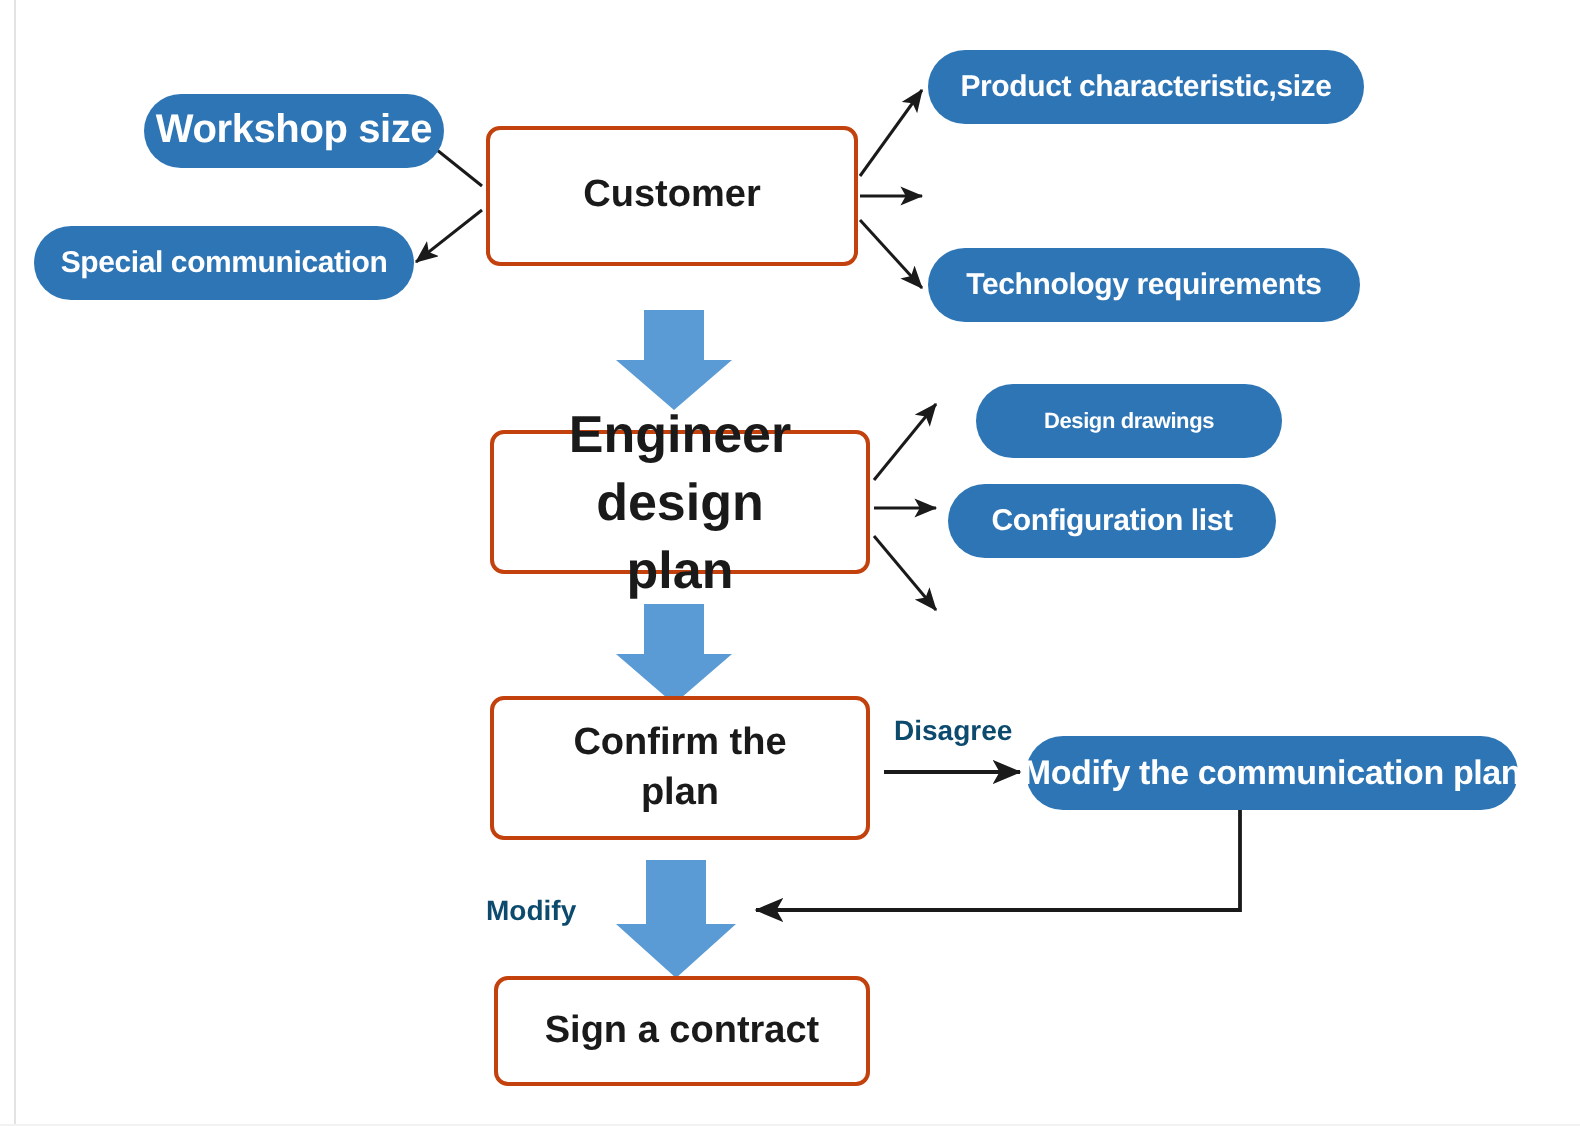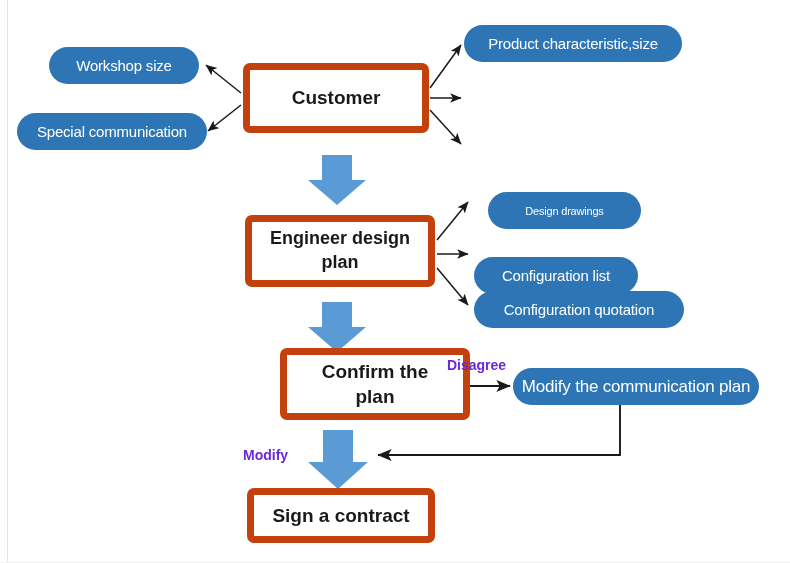--- a/index.html
+++ b/index.html
@@ -36,47 +36,47 @@
   
   .pill {
     position: absolute;
     display: flex;
     align-items: center;
     justify-content: center;
     box-sizing: border-box;
     background: #2E75B6;
     color: #ffffff;
     border-radius: 999px;
-    font-weight: normal;
+    font-weight: bold;
     letter-spacing: -0.2px;
     white-space: nowrap;
     text-align: right;
     padding: 0 14px;
   }
 
   
   .procbox {
     position: absolute;
     box-sizing: border-box;
     background: #ffffff;
-    border: 7px solid #c2410c;
+    border: 2px solid #c2410c;
     border-radius: 7px;
     display: flex;
     align-items: center;
     justify-content: center;
     text-align: center;
     color: #1a1a1a;
     font-weight: bold;
     line-height: 1.32;
   }
 
   
   .edge-label {
     position: absolute;
-    color: #6d28d9;
+    color: #0c4a6e;
     font-weight: bold;
     white-space: nowrap;
   }
 
   
   svg.overlay {
     position: absolute;
     left: 0;
     top: 0;
     width: 790px;
@@ -114,60 +114,60 @@
 
     <path d="M 620 404 L 620 455 L 378 455" fill="none" stroke="#1a1a1a" stroke-width="1.9" marker-end="url(#ah)"></path>
 
     <polygon points="322,155 352,155 352,180 366,180 337,205 308,180 322,180" fill="#5B9BD5"></polygon>
 
     <polygon points="322,302 352,302 352,327 366,327 337,352 308,327 322,327" fill="#5B9BD5"></polygon>
 
     <polygon points="323,430 353,430 353,462 368,462 338,489 308,462 323,462" fill="#5B9BD5"></polygon>
   </svg>
 
-  <div class="pill" style="left:49px; top:47px; width:150px; height:37px; font-size:15px;">
+  <div class="pill" style="left:72px; top:47px; width:150px; height:37px; font-size:20px;">
     <span>Workshop size</span>
   </div>
 
   <div class="pill" style="left:17px; top:113px; width:190px; height:37px; font-size:15px;">
     <span>Special communication</span>
   </div>
 
   <div class="procbox" style="left:243px; top:63px; width:186px; height:70px; font-size:19px;">
     <div>
       <div>Customer</div>
     </div>
   </div>
 
   <div class="pill" style="left:464px; top:25px; width:218px; height:37px; font-size:15px;">
     <span>Product characteristic,size</span>
   </div>
 
 
+  <div class="pill" style="left:464px; top:124px; width:216px; height:37px; font-size:15px;">
+    <span>Technology requirements</span>
+  </div>
 
-  <div class="procbox" style="left:245px; top:215px; width:190px; height:72px; font-size:18px;justify-content:center;">
+  <div class="procbox" style="left:245px; top:215px; width:190px; height:72px; font-size:26px;justify-content:center;">
     <div>
       <div>Engineer design</div>
       <div>plan</div>
     </div>
   </div>
 
   <div class="pill" style="left:488px; top:192px; width:153px; height:37px; font-size:11px;">
     <span>Design drawings</span>
   </div>
 
-  <div class="pill" style="left:474px; top:257px; width:164px; height:37px; font-size:15px;">
+  <div class="pill" style="left:474px; top:242px; width:164px; height:37px; font-size:15px;">
     <span>Configuration list</span>
   </div>
 
-  <div class="pill" style="left:474px; top:291px; width:210px; height:37px; font-size:15px;">
-    <span>Configuration quotation</span>
-  </div>
 
-  <div class="procbox" style="left:245px; top:348px; width:190px; height:72px; font-size:19px;margin-left:35px;">
+  <div class="procbox" style="left:245px; top:348px; width:190px; height:72px; font-size:19px;">
     <div>
       <div>Confirm the</div>
       <div>plan</div>
     </div>
   </div>
 
   <div class="edge-label" style="left:447px; top:357px; font-size:14px;">Disagree</div>
 
   <div class="pill" style="left:513px; top:368px; width:246px; height:37px; font-size:17px;">
     <span>Modify the communication plan</span>

